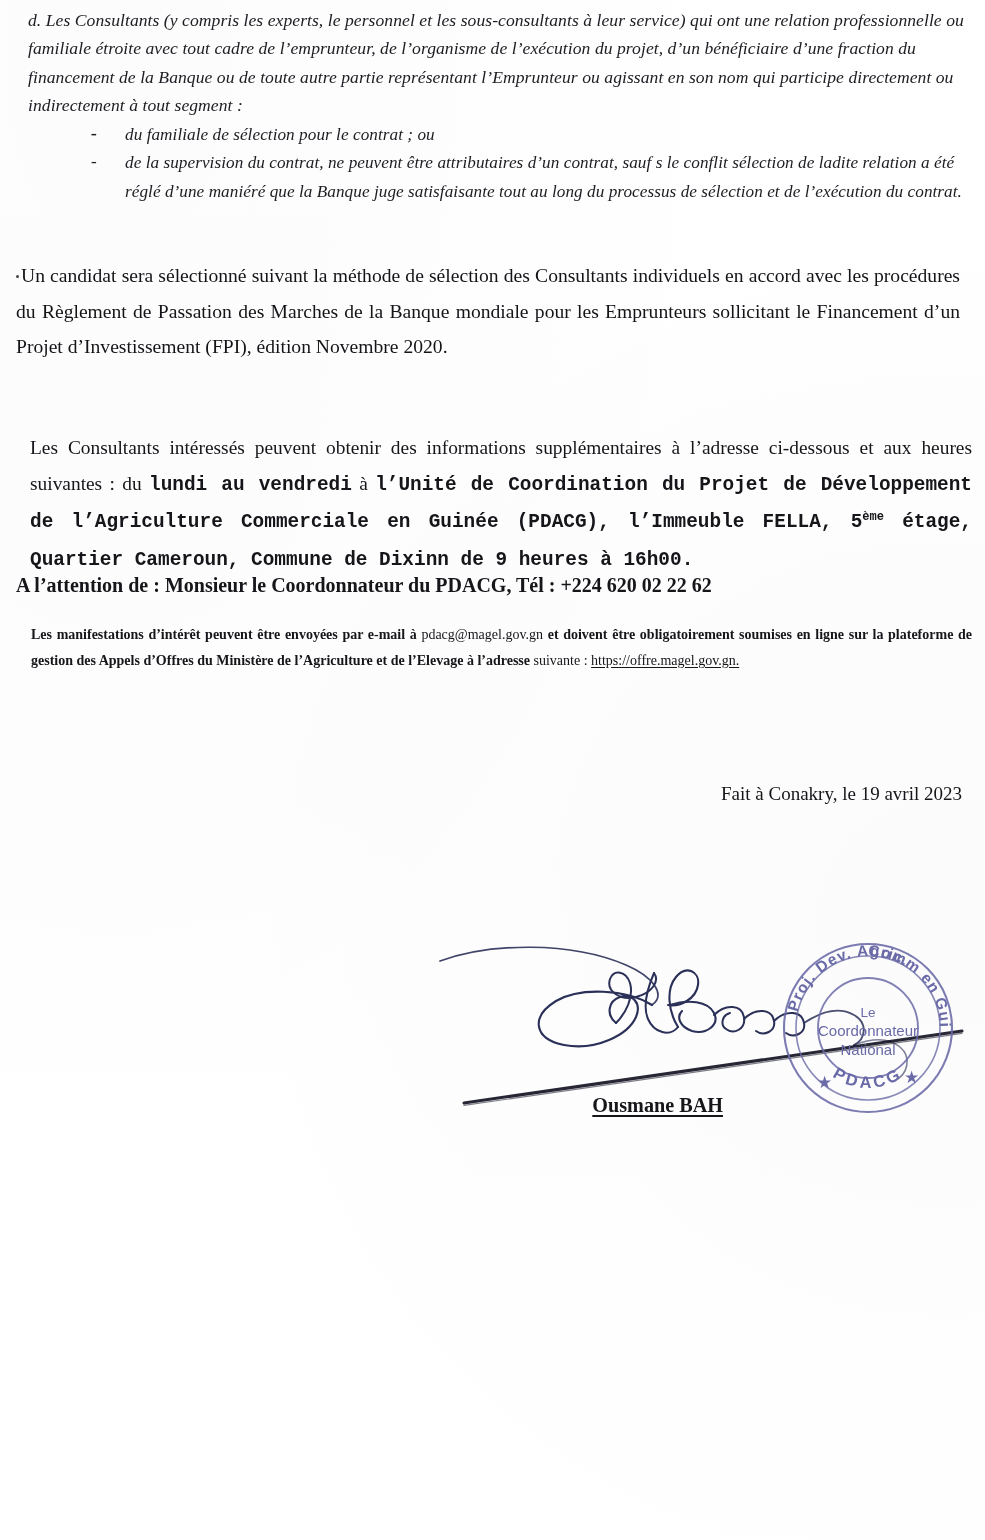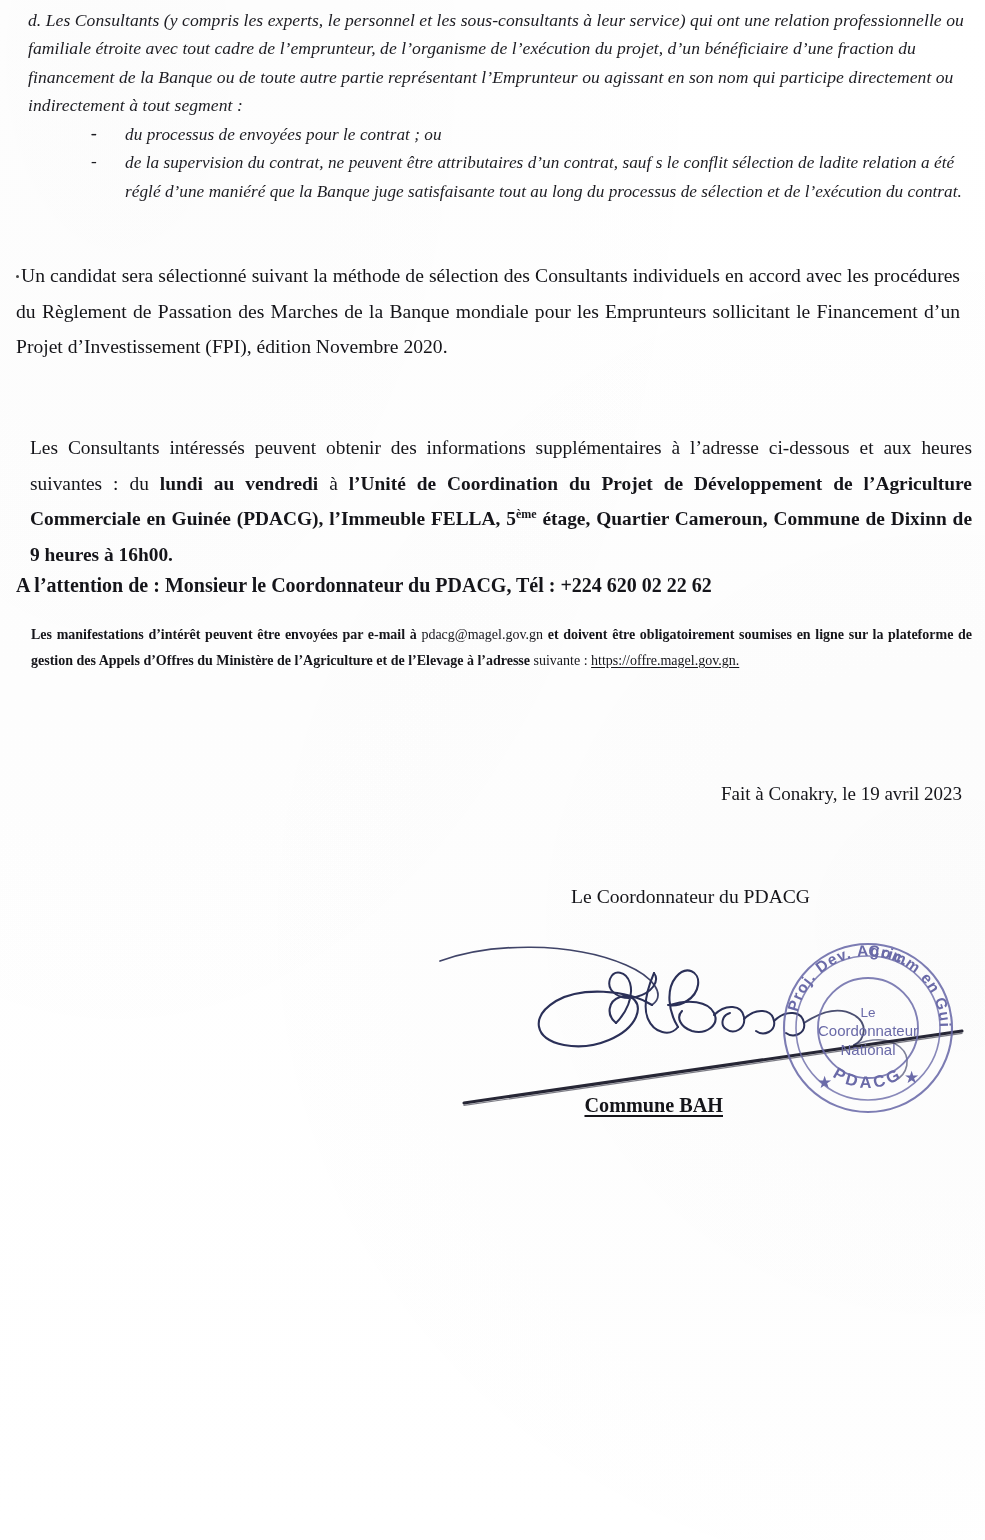--- a/index.html
+++ b/index.html
@@ -73,21 +73,21 @@
   }
 
   
   #sec-info{
     left:30px;top:430px;width:942px;
     font-size:19.4px;
     line-height:35.6px;
     text-align:justify;
     text-justify:inter-word;
   }
-  #sec-info b{font-weight:bold;}
+  #sec-info b{font-weight:bold;font-family:Liberation Mono, monospace;}
   sup{font-size:0.62em;vertical-align:super;line-height:0;font-weight:bold;margin-top:40px;}
 
   
   #sec-attn{
     left:16px;top:569px;width:942px;
     font-size:20px;line-height:32px;
     font-weight:bold;
   }
 
   
@@ -150,21 +150,21 @@
   <div class="paper-tint"></div>
 
   <div class="block" id="sec-clause">
     <span class="lead">d. Les Consultants (y compris les experts, le personnel et les sous-consultants à leur service) qui ont une relation professionnelle ou familiale étroite avec tout cadre de l’emprunteur, de l’organisme de l’exécution du projet, d’un bénéficiaire d’une fraction du financement de la Banque ou de toute autre partie représentant l’Emprunteur ou agissant en son nom qui participe directement ou indirectement à tout segment :</span>
     <ul class="sublist">
       <li>
         <span class="dash">-</span>
       </li>
       <li>
         <span class="dash">-</span>
-        <span>du processus de envoyées pour le contrat ; ou</span>
+        <span>du familiale de sélection pour le contrat ; ou</span>
       </li>
       <li>
         <span class="dash">-</span>
         <span>de la supervision du contrat, ne peuvent être attributaires d’un contrat, sauf s le conflit sélection de ladite relation a été réglé d’une maniéré que la Banque juge satisfaisante tout au long du processus de sélection et de l’exécution du contrat.</span>
       </li>
     </ul>
   </div>
 
   <div class="block" id="sec-method">
     <span class="speck"></span><span>Un candidat sera sélectionné suivant la méthode de sélection des Consultants individuels en accord avec les procédures du Règlement de Passation des Marches de la Banque mondiale pour les Emprunteurs sollicitant le Financement d’un Projet d’Investissement (FPI), édition Novembre 2020.</span>
@@ -179,23 +179,20 @@
   </div>
 
   <div class="block" id="sec-submit">
     <span>Les manifestations d’intérêt peuvent être envoyées par e-mail à </span><span class="reg">pdacg@magel.gov.gn</span><span> et doivent être obligatoirement soumises en ligne sur la plateforme de gestion des Appels d’Offres du Ministère de l’Agriculture et de l’Elevage à l’adresse </span><span class="reg">suivante : </span><span class="url">https://offre.magel.gov.gn.</span>
   </div>
 
   <div class="block" id="sec-place">
     <span>Fait à Conakry, le 19 avril 2023</span>
   </div>
 
-  <div class="block" id="sec-role">
-    <span>Le Coordonnateur du PDACG</span>
-  </div>
 
   <div class="block" id="signature-art">
     <svg width="545" height="190" viewBox="0 0 545 190" fill="none" xmlns="http://www.w3.org/2000/svg" aria-hidden="true">
       <g stroke="#2b3058" fill="none" stroke-linecap="round" stroke-linejoin="round">
 
         <path d="M10 26 C 60 8, 140 6, 196 30 C 224 42, 236 60, 222 70" stroke-width="1.7" opacity="0.9"></path>
 
         <path d="M222 70 C 196 54, 150 52, 126 66 C 100 82, 104 104, 134 110 C 166 116, 198 100, 206 82
                  C 212 68, 202 58, 190 62 C 178 66, 176 80, 186 88" stroke-width="2.1"></path>
 
@@ -249,16 +246,16 @@
         <text x="95" y="122" font-size="15">National</text>
       </g>
       <g fill="#6a6aa8">
         <text x="44" y="155" font-size="17" font-family="'DejaVu Sans',sans-serif">★</text>
         <text x="131" y="150" font-size="17" font-family="'DejaVu Sans',sans-serif">★</text>
       </g>
     </svg>
   </div>
 
   <div class="block" id="sec-name">
-    <span class="nm">Commune BAH</span>
+    <span class="nm">Ousmane BAH</span>
   </div>
 
 </div>
 
 </body></html>

